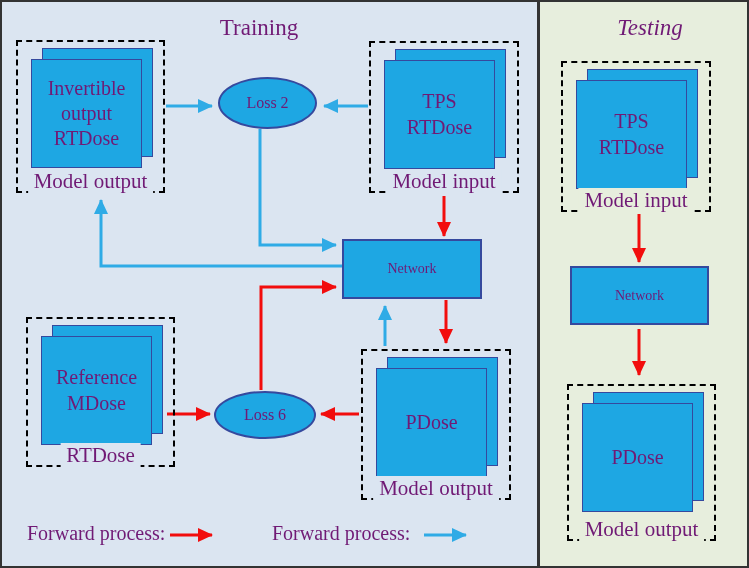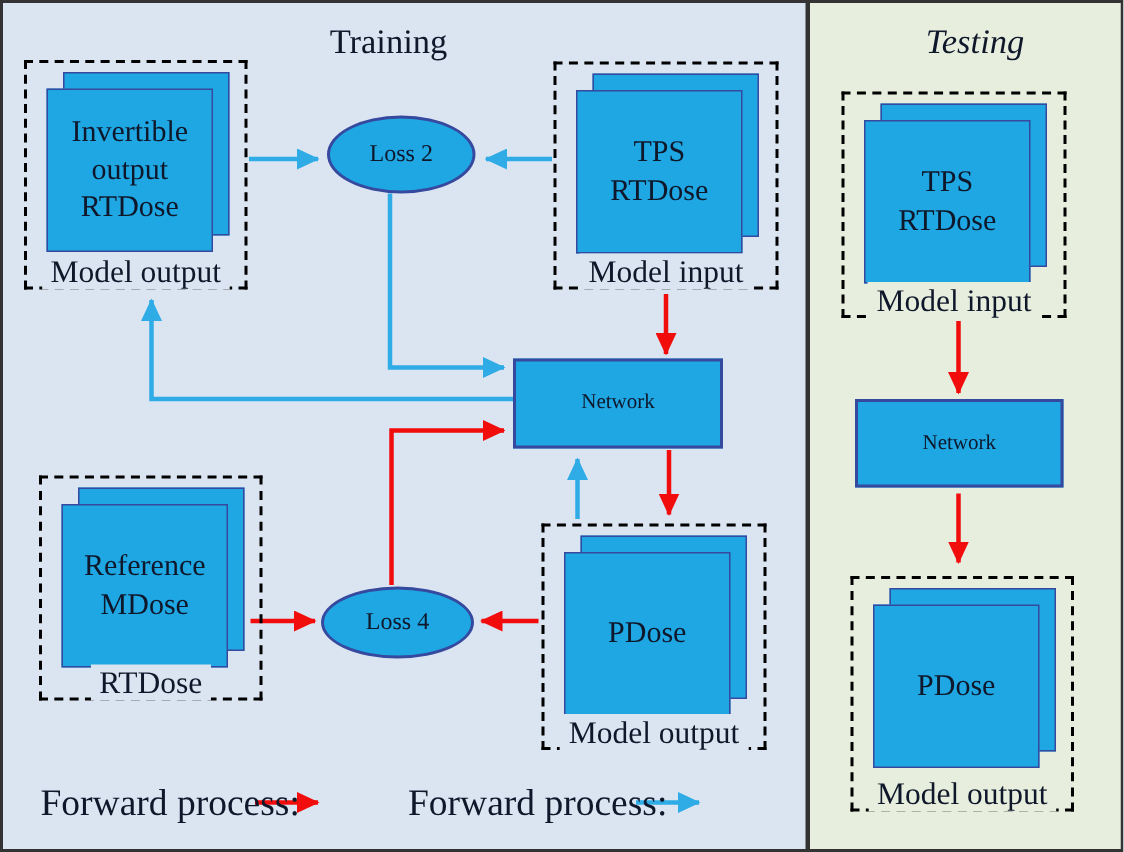--- a/index.html
+++ b/index.html
@@ -1,38 +1,38 @@
 <!DOCTYPE html>
 <html><head>
 <meta charset="utf-8">
 <style>
   html,body{margin:0;padding:0;background:#fff;}
   .stage{
     position:relative;width:749px;height:568px;box-sizing:border-box;
     border:2px solid #333;background:#dbe5f1;overflow:hidden;
-    font-family:"Liberation Serif","DejaVu Serif",serif;color:#0f172a;
+    font-family:"Liberation Serif","DejaVu Serif",serif;color:#701a75;
   }
   .panel-test-bg{position:absolute;left:535px;top:0;width:214px;height:568px;
     background:#e7eedd;border-left:3px solid #333;}
   .overlay{position:absolute;left:0;top:0;z-index:5;pointer-events:none;}
   .sec-title{position:absolute;z-index:10;font-size:23px;text-align:center;width:200px;}
   .dash-box{position:absolute;z-index:10;border:2px dashed #000;box-sizing:border-box;}
   .card{position:absolute;width:111px;height:109px;background:#1ea7e3;border:1px solid #35499e;box-sizing:border-box;}
   .card.back{left:24px;top:6px;}
   .card.front{left:13px;top:17px;display:flex;align-items:center;justify-content:center;}
   .card-label{width:94px;text-align:center;font-size:20px;line-height:1.26;}
   .caption{position:absolute;left:50%;transform:translateX(-50%);bottom:-2px;z-index:11;
     font-size:21px;line-height:24px;padding:0 6px;white-space:nowrap;}
   .cap-train{background:#dbe5f1;}
   .cap-test{background:#e7eedd;}
   .network{position:absolute;z-index:10;background:#1ea7e3;border:2px solid #35499e;box-sizing:border-box;
     display:flex;align-items:center;justify-content:center;font-size:14px;}
   .loss{position:absolute;z-index:10;background:#1ea7e3;border:2px solid #35499e;box-sizing:border-box;
     border-radius:50%;display:flex;align-items:center;justify-content:center;font-size:16px;}
-  .legend-label{position:absolute;z-index:10;font-size:25px;white-space:nowrap;}
+  .legend-label{position:absolute;z-index:10;font-size:20px;white-space:nowrap;}
 </style>
 </head>
 <body>
 
 <div class="stage">
 
   <div class="panel-test-bg"></div>
 
   <svg class="overlay" width="749" height="568" viewBox="0 0 749 568">
     <defs>
@@ -92,21 +92,21 @@
 
   <div class="dash-box" style="left:24px;top:315px;width:149px;height:150px;">
     <div class="card back"></div>
     <div class="card front">
       <span class="card-label">Reference MDose</span>
     </div>
     <div class="caption cap-train">RTDose</div>
   </div>
 
   <div class="loss" style="left:212px;top:389px;width:102px;height:48px;">
-    <span>Loss 4</span>
+    <span>Loss 6</span>
   </div>
 
   <div class="dash-box" style="left:359px;top:347px;width:150px;height:151px;">
     <div class="card back"></div>
     <div class="card front">
       <span class="card-label">PDose</span>
     </div>
     <div class="caption cap-train">Model output</div>
   </div>
 

